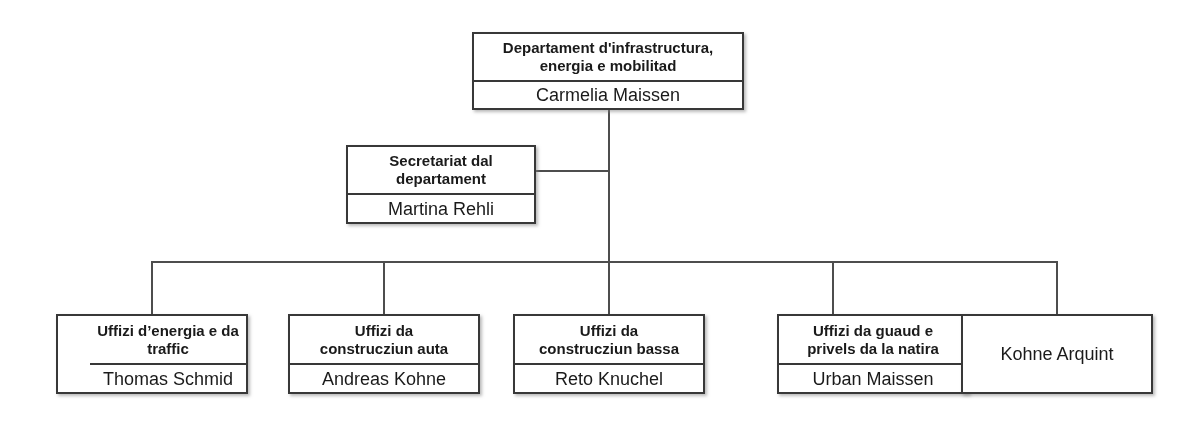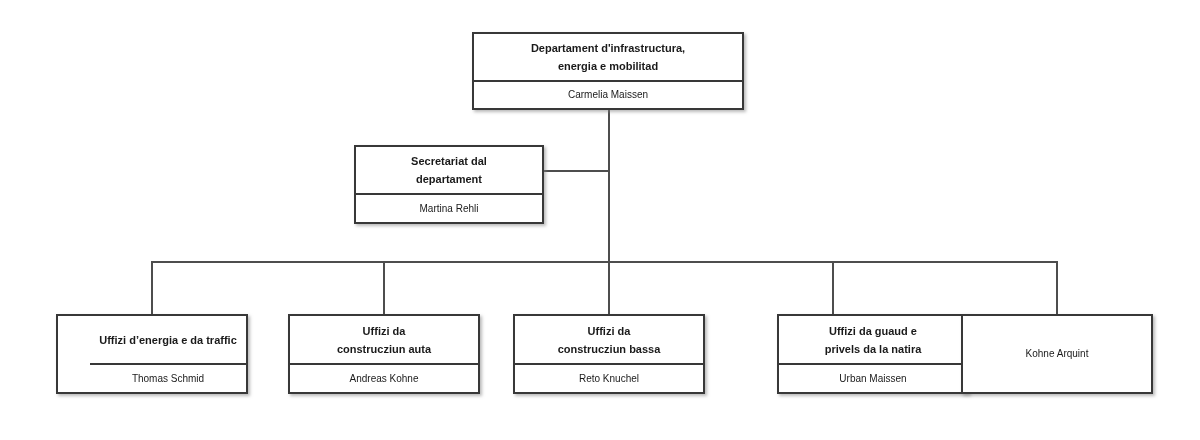--- a/index.html
+++ b/index.html
@@ -24,40 +24,40 @@
     display: flex;
     flex-direction: column;
     box-sizing: border-box;
   }
   .box-title {
     display: flex;
     align-items: center;
     justify-content: center;
     text-align: center;
     font-weight: bold;
-    font-size: 11px;
+    font-size: 15px;
     line-height: 18px;
     white-space: pre-line;
     border-bottom: 2px solid #383838;
     padding: 0 2px;
   }
   .box-name {
     flex: 1;
     display: flex;
     align-items: center;
     justify-content: center;
     text-align: center;
-    font-size: 10px;
+    font-size: 18px;
     line-height: 16px;
   }
   
   .node-root { left: 472px; top: 32px; width: 272px; height: 78px; }
   .node-root .box-title { height: 46px; }
   
-  .node-assistant { left: 346px; top: 145px; width: 190px; height: 79px; margin-left: 8px; }
+  .node-assistant { left: 346px; top: 145px; width: 190px; height: 79px; }
   .node-assistant .box-title { height: 46px; }
   
   .node-child { top: 314px; width: 192px; height: 80px; }
   .node-child .box-title { height: 47px; }
   .node-c1 { left: 56px; padding-left: 32px; }
   .node-c2 { left: 288px; }
   .node-c3 { left: 513px; }
   .node-c4 { left: 777px; }
   .node-c5 { left: 961px; }
   

